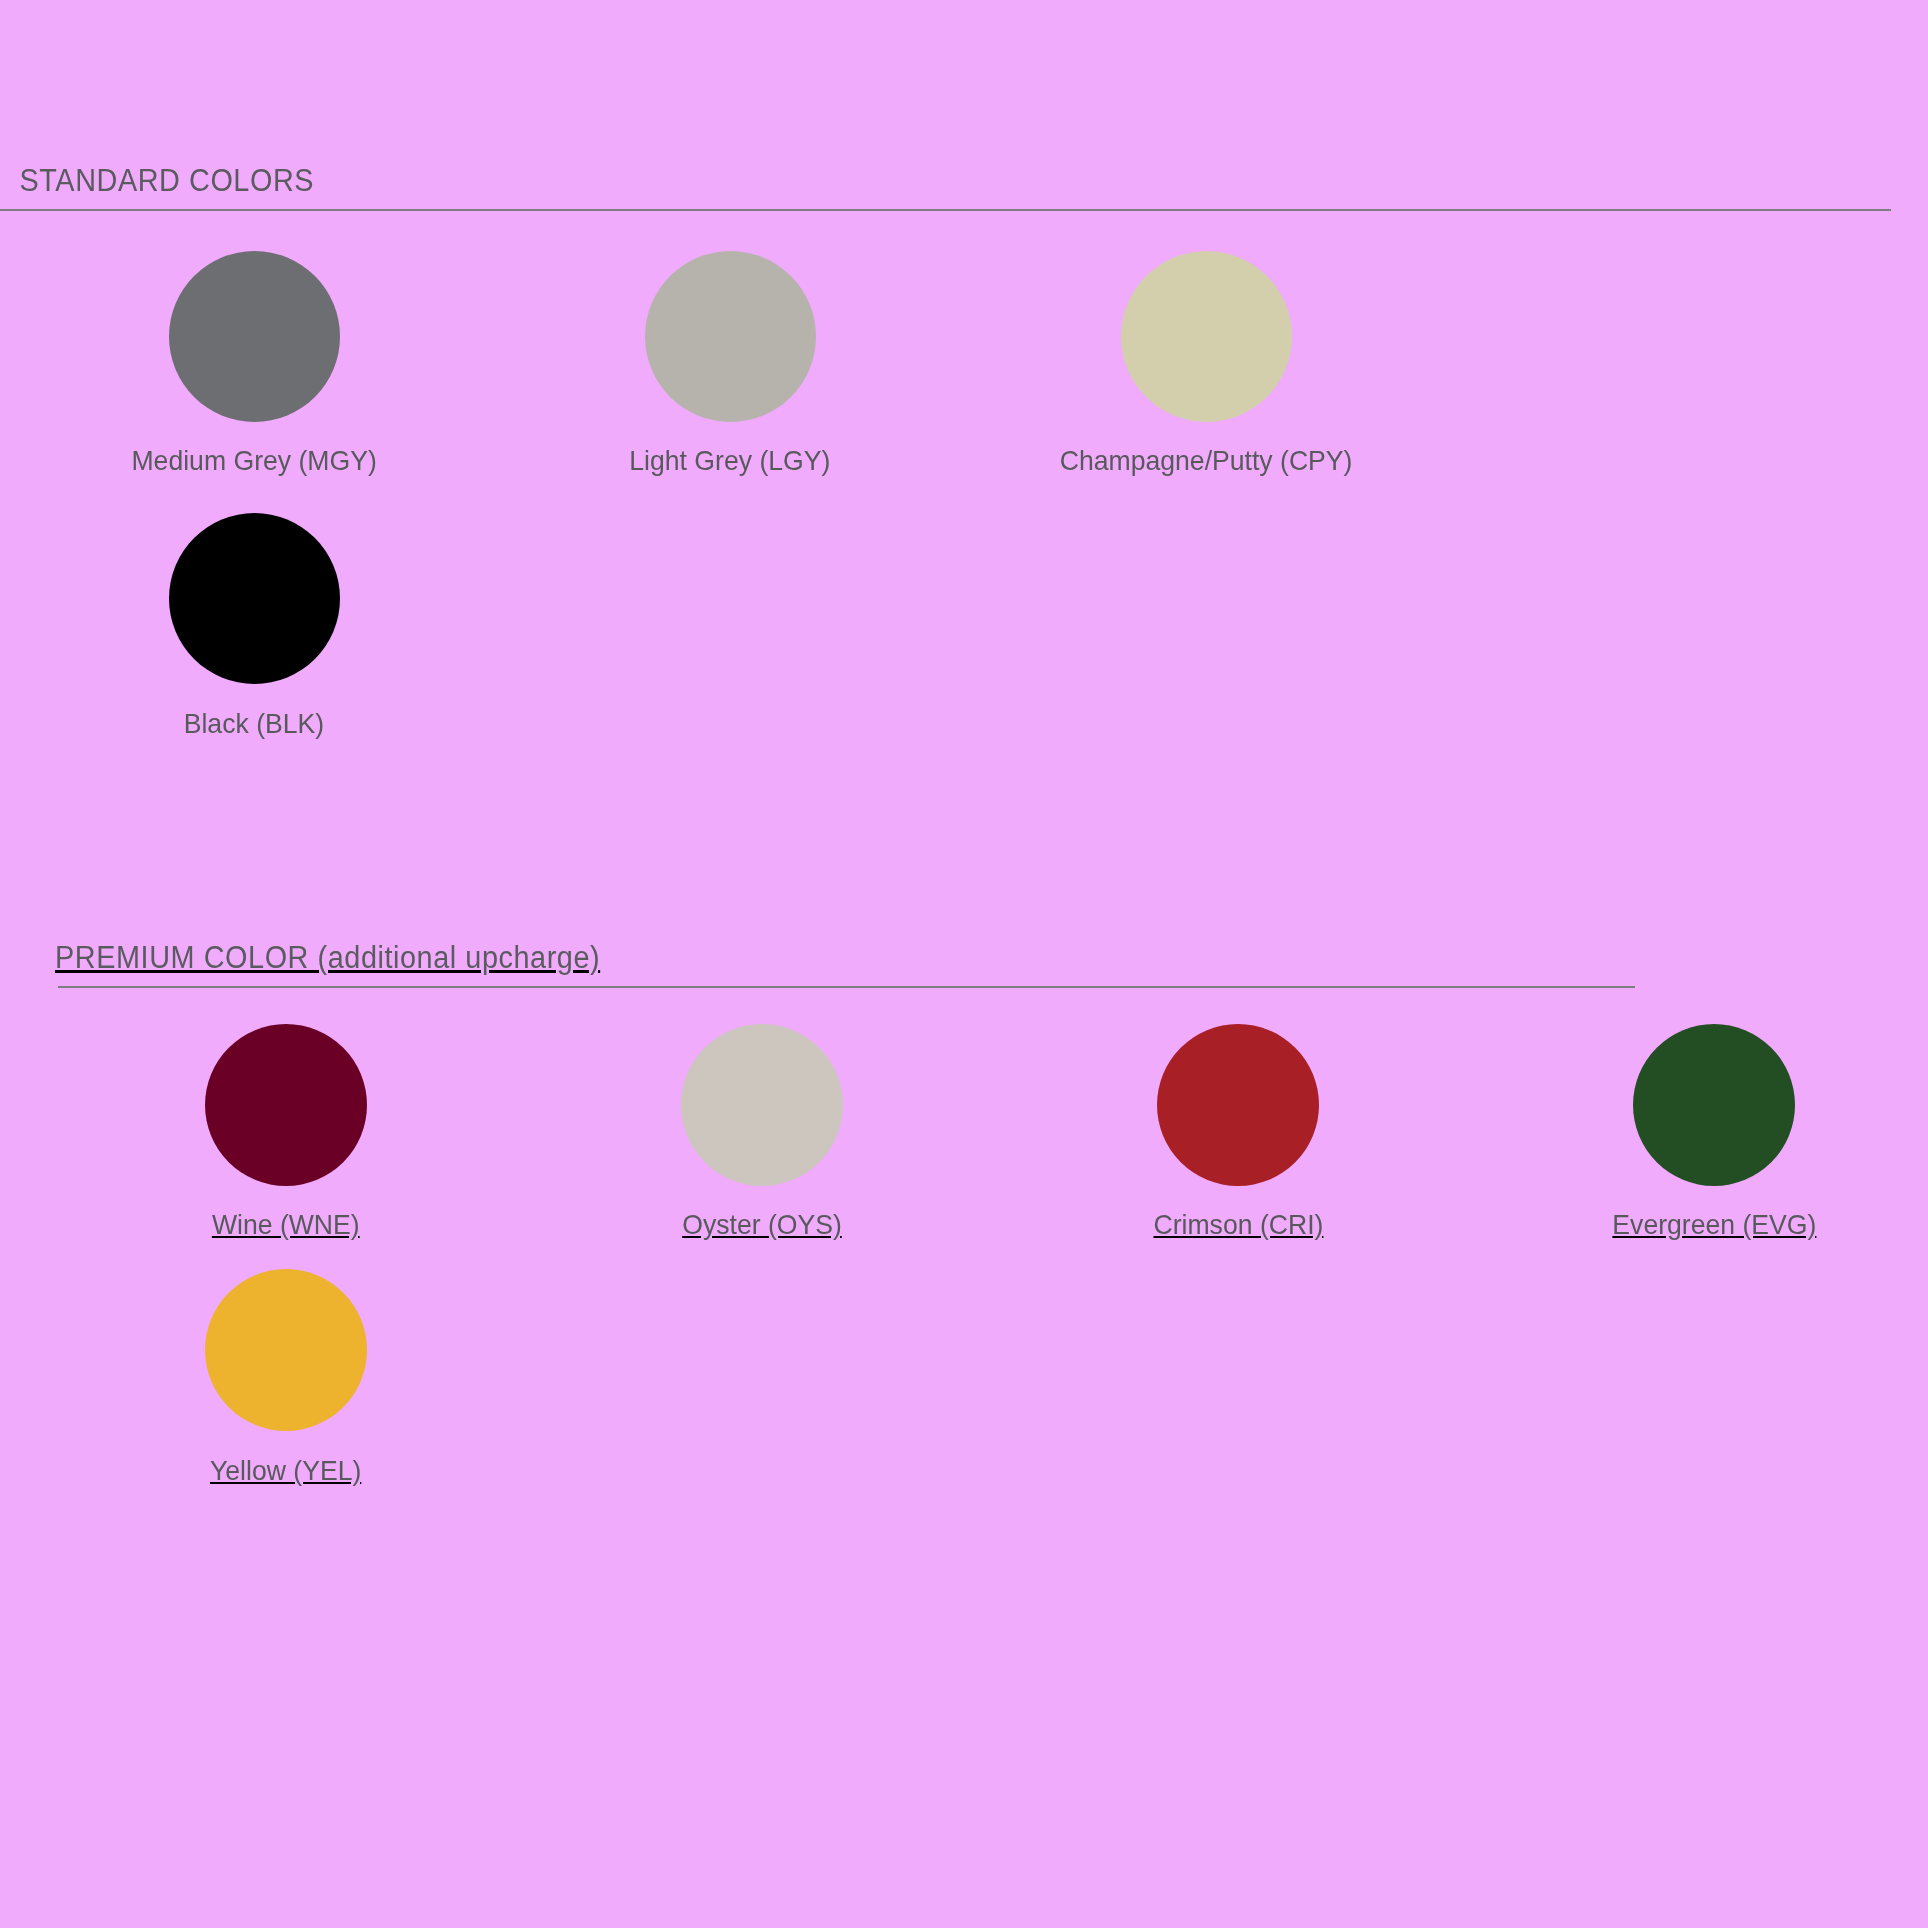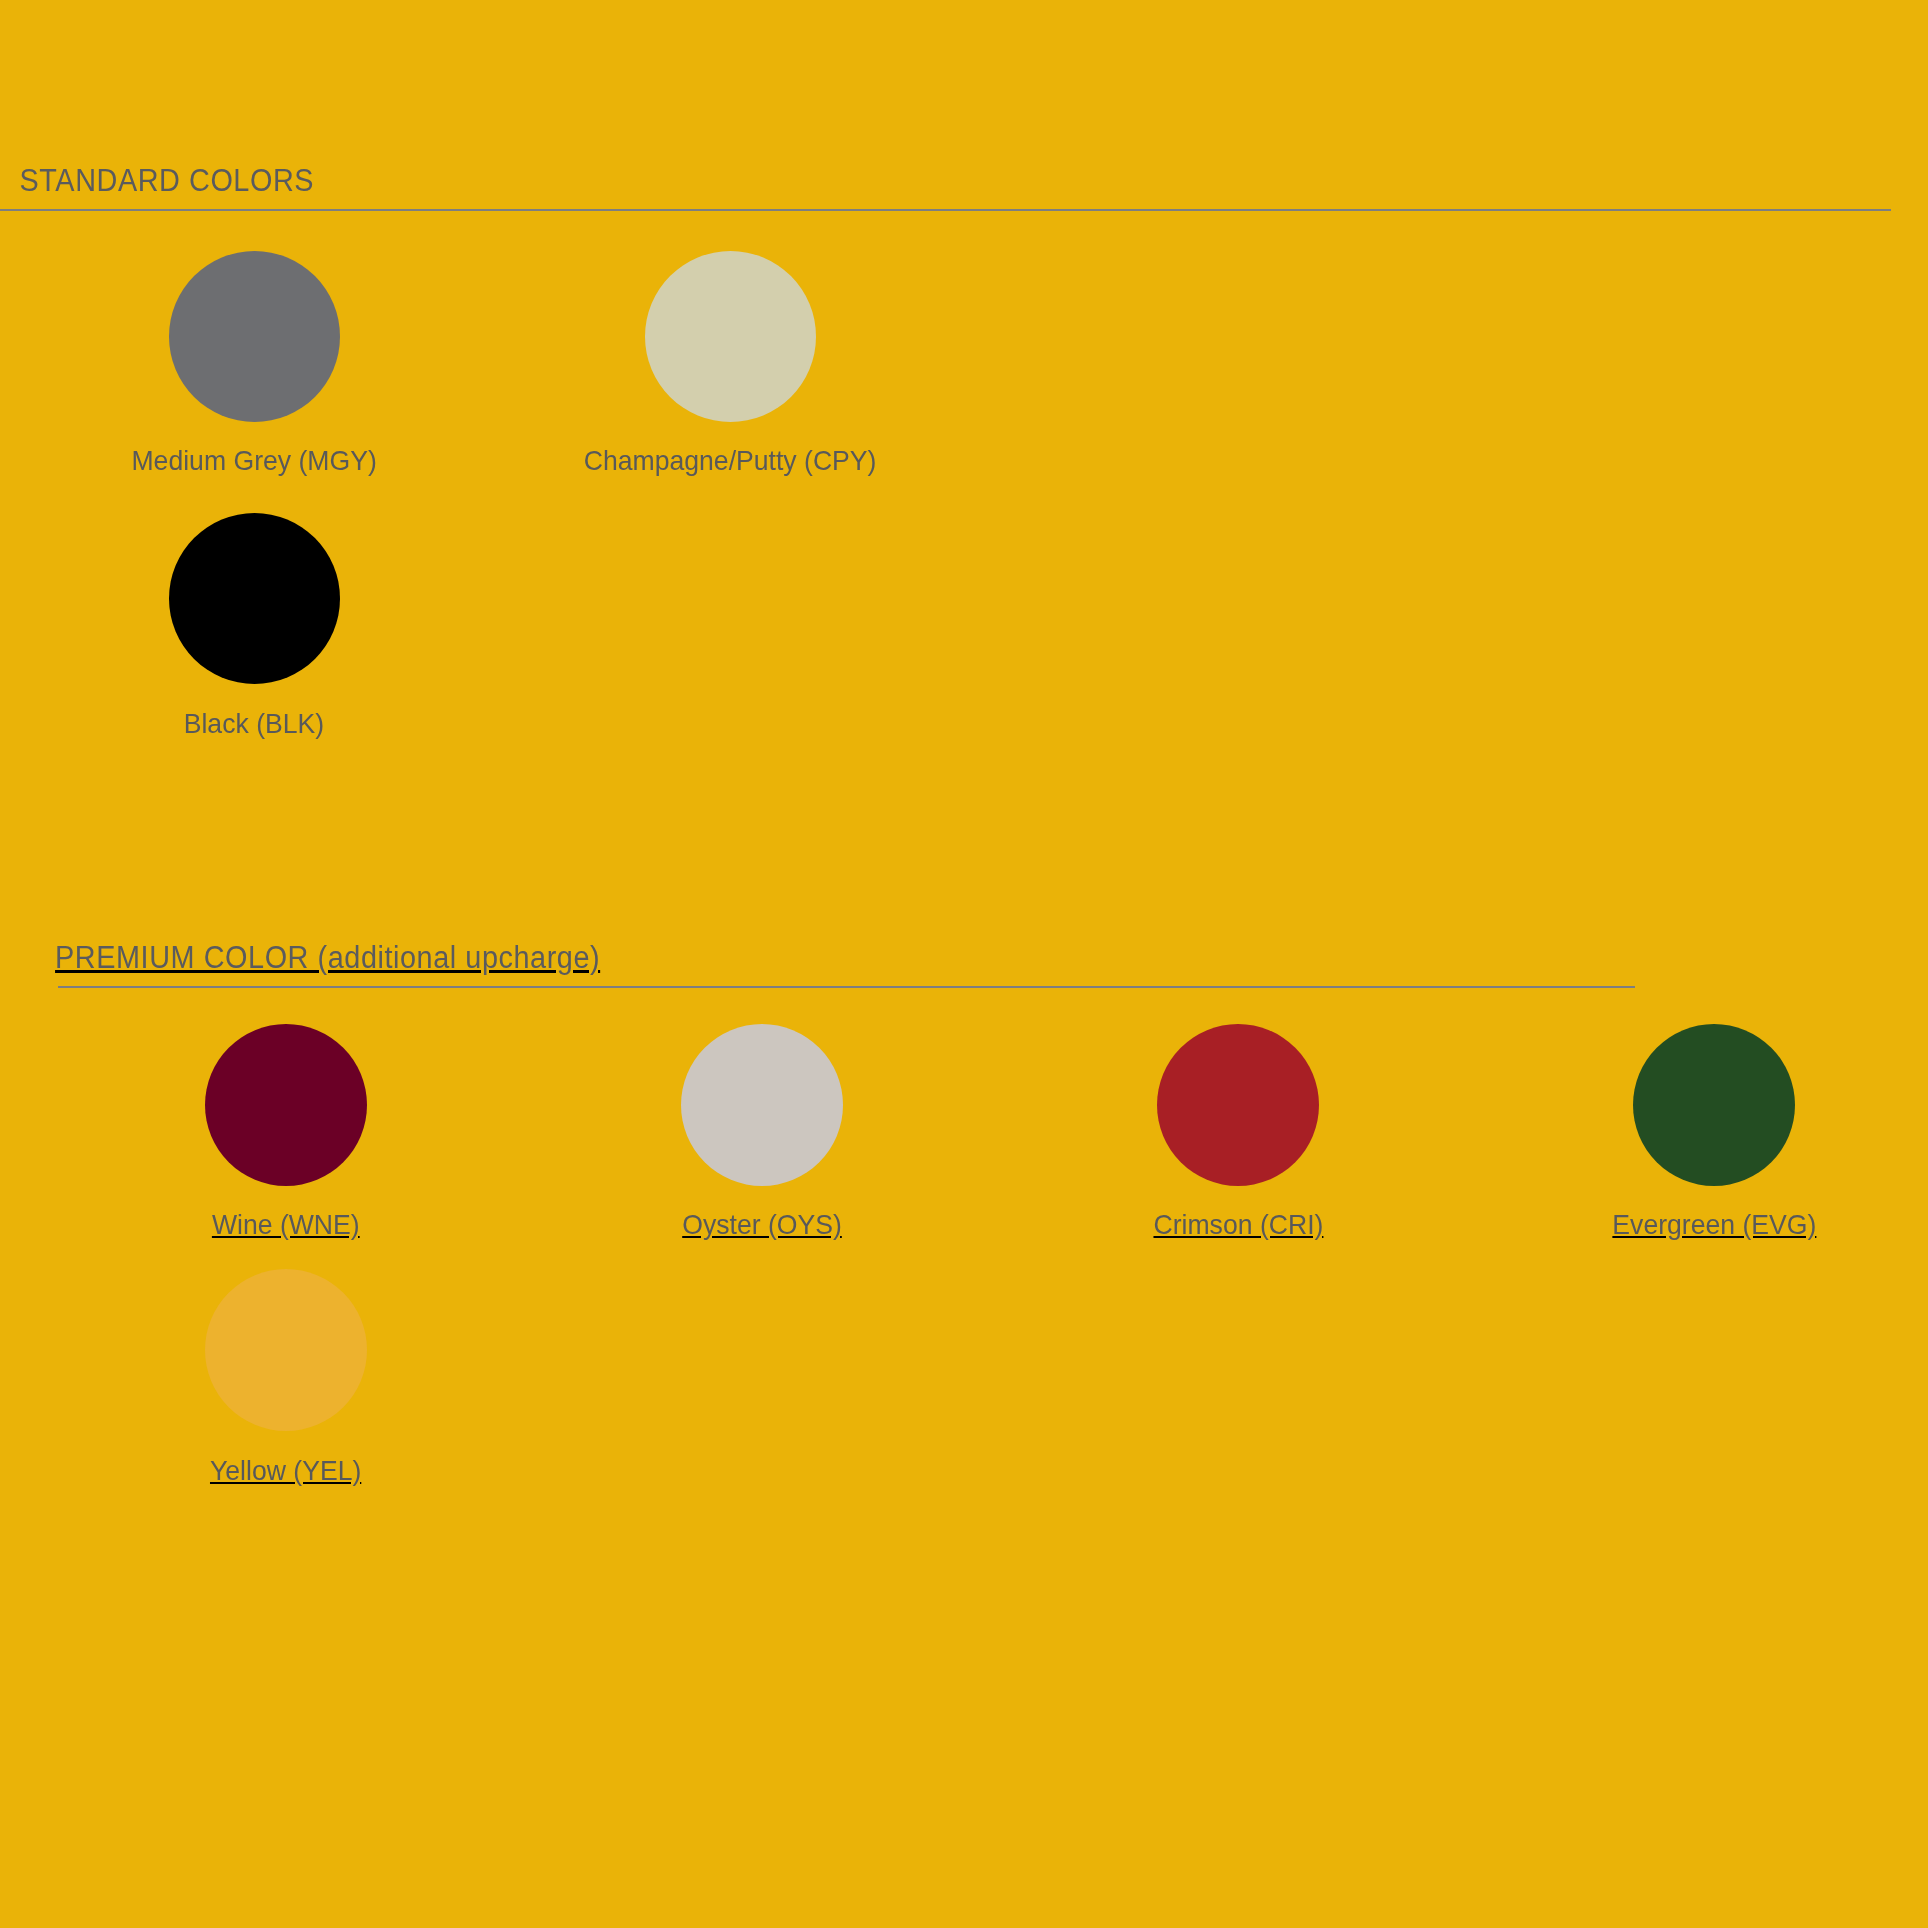--- a/index.html
+++ b/index.html
@@ -9,21 +9,21 @@
     height: 1928px;
     background: #ffffff;
     font-family: "Liberation Sans", "DejaVu Sans", sans-serif;
     overflow: hidden;
   }
 
   .page {
     position: relative;
     width: 1928px;
     height: 1928px;
-    background: #eab308;
+    background: #f0abfc;
   }
 
   
   .section {
     position: absolute;
     width: 100%;
   }
 
   .section-head {
     display: flex;
@@ -100,20 +100,24 @@
       <div class="section-title">STANDARD COLORS</div>
     </div>
     <div class="section-rule"></div>
     <div id="standard-grid">
         <div class="grid-row">
           <div class="swatch-cell">
             <div class="swatch-dot" style="background: rgb(109, 110, 113);"></div>
             <div class="swatch-label">Medium Grey (MGY)</div>
           </div>
           <div class="swatch-cell">
+            <div class="swatch-dot" style="background: rgb(182, 179, 173);"></div>
+            <div class="swatch-label">Light Grey (LGY)</div>
+          </div>
+          <div class="swatch-cell">
             <div class="swatch-dot" style="background: rgb(211, 207, 173);"></div>
             <div class="swatch-label">Champagne/Putty (CPY)</div>
           </div>
         </div>
         <div class="grid-row swatch-row-2">
           <div class="swatch-cell">
             <div class="swatch-dot" style="background: rgb(0, 0, 0);"></div>
             <div class="swatch-label">Black (BLK)</div>
           </div>
         </div>

